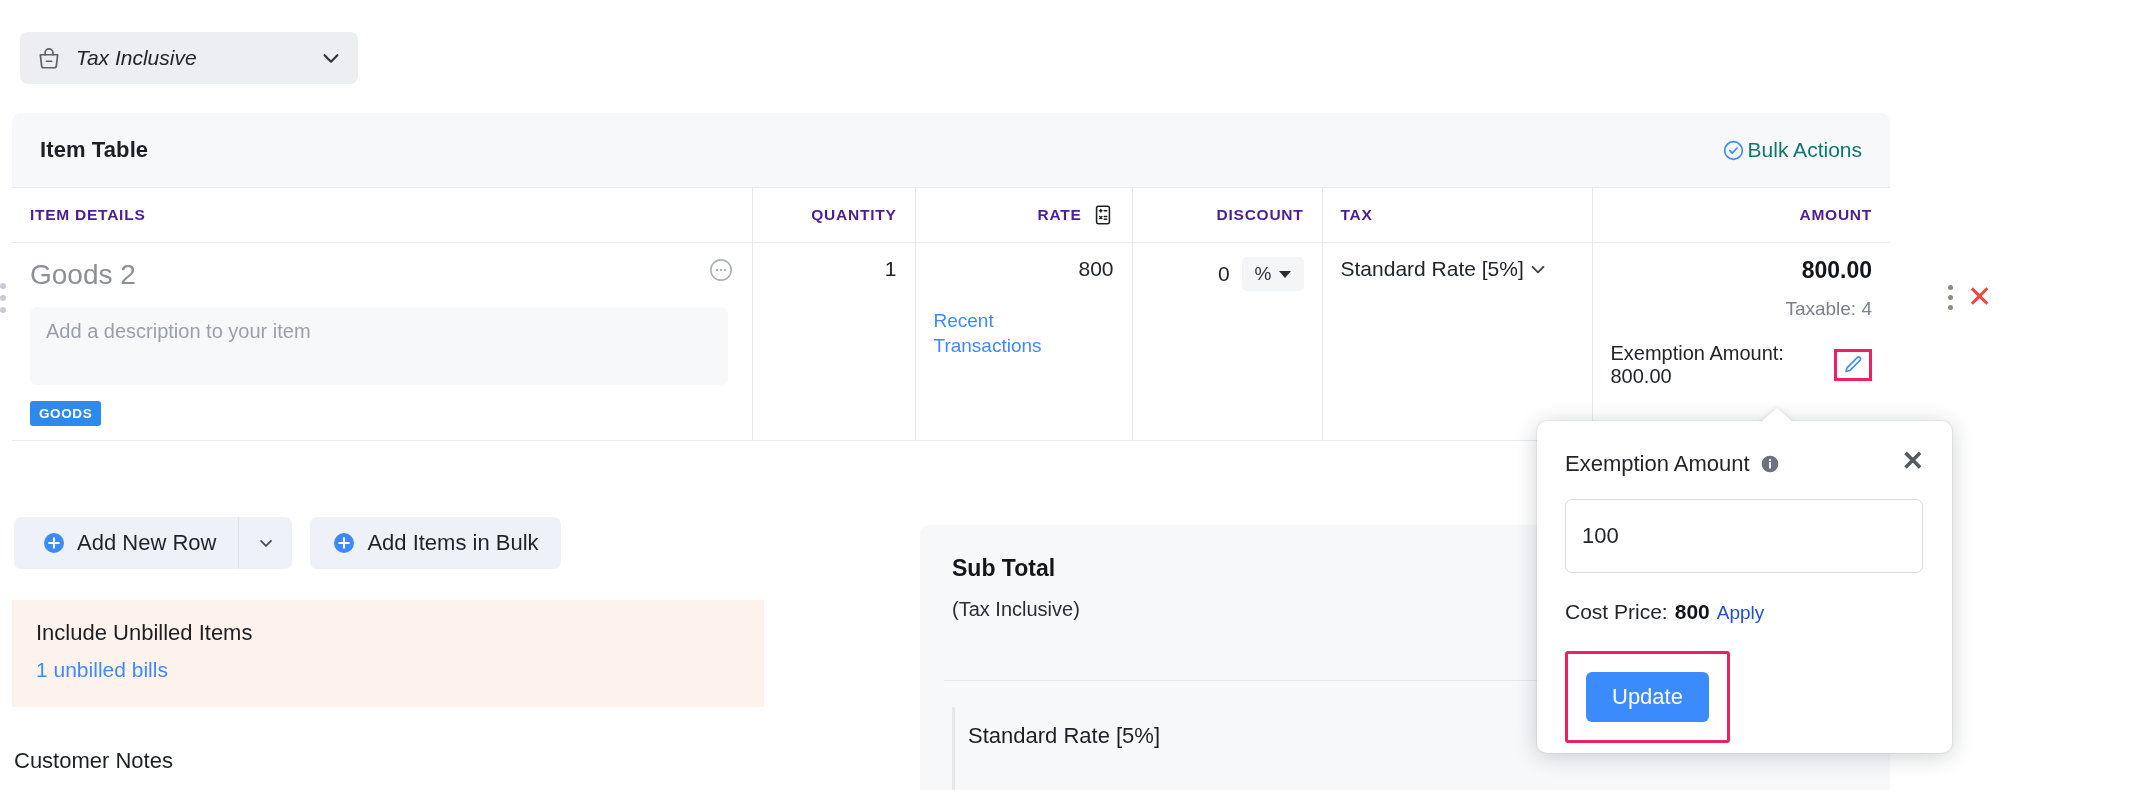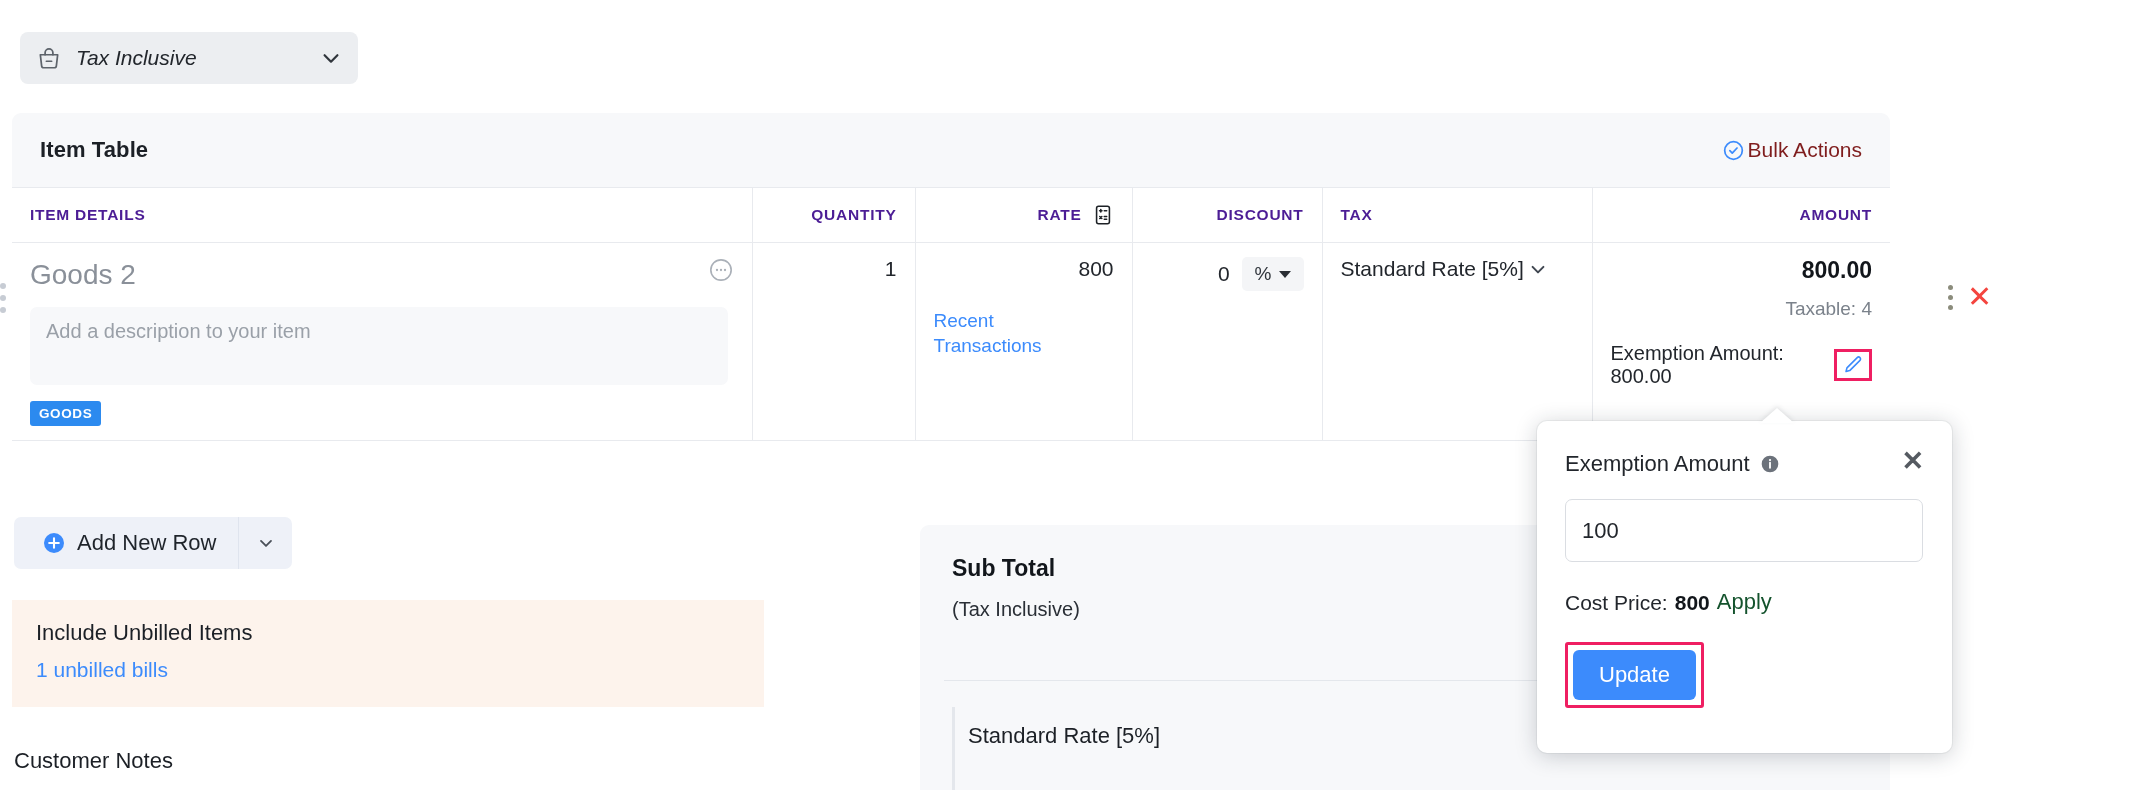--- a/index.html
+++ b/index.html
@@ -30,21 +30,21 @@
     background: #fff;
   }
   .card-head {
     height: 74px; background: #f7f8fa;
     border-radius: 9px 9px 0 0;
     display: flex; align-items: center; padding: 0 28px;
   }
   .card-title { font-size: 22px; font-weight: bold; color: #1c2026; letter-spacing:.1px; }
   .bulk {
     margin-left: auto; display: flex; align-items: flex-end; gap: 3px;
-    color: #7f1d1d; font-size: 21px; cursor: pointer;
+    color: #0f766e; font-size: 21px; cursor: pointer;
   }
   .bulk svg { width: 23px; height: 23px; display:block; }
 
   
   .tbl { width: 100%; border-collapse: collapse; table-layout: fixed; }
   .tbl th {
     font-size: 15.5px; font-weight: bold; color: #4c1d95;
     letter-spacing: .75px; text-transform: uppercase;
     padding: 16px 18px; height: 54px;
     border-top: 1px solid #e8eaee; border-bottom: 1px solid #e8eaee;
@@ -183,31 +183,31 @@
     border-left: 17px solid transparent; border-right: 17px solid transparent;
     border-bottom: 15px solid #fff;
     filter: drop-shadow(0 -2px 2px rgba(28,35,48,.10));
     z-index: 31;
   }
   .pp-head { display: flex; align-items: flex-start; }
   .pp-title { font-size: 22px; color: #22262c; display: flex; align-items: center; gap: 10px; }
   .info-ico { width: 20px; height: 20px; display:block; }
   .pp-close { margin-left: auto; font-size: 27px; color: #555a61; line-height: .8; cursor: pointer; font-weight: bold; }
   .pp-input {
-    margin-top: 22px; width: 358px; height: 63px;
+    margin-top: 22px; width: 358px; height: 74px;
     border: 1px solid #dadde2; border-radius: 7px;
     display: flex; align-items: center; padding: 0 16px;
     font-size: 22px; color: #22262c;
   }
   .pp-cost { margin-top: 27px; font-size: 21px; color: #22262c; display: flex; align-items: flex-end; gap: 7px; }
   .pp-cost b { font-weight: bold; color: #12161b; }
-  .pp-apply { color: #14532d; font-size: 22px; cursor: pointer; }
+  .pp-apply { color: #1d4ed8; font-size: 19px; cursor: pointer; }
   .pp-update-hl {
     margin-top: 27px; display: inline-block;
-    border: 3px solid #ef1f62; padding: 5px; border-radius: 3px;
+    border: 3px solid #ef1f62; padding: 18px; border-radius: 3px;
   }
   .pp-update {
     background: #3c8bfc; color: #fff; font-size: 22px;
     padding: 12px 26px; border-radius: 6px; cursor: pointer;
     display: inline-block;
   }
 </style>
 </head>
 <body>
 
@@ -360,20 +360,29 @@
             </svg>
         </span>
         <span>Add New Row</span>
       </div>
       <div class="btn-split">
         <svg viewBox="0 0 24 24" fill="none" stroke="#4a5059" stroke-width="2.2" stroke-linecap="round" stroke-linejoin="round" width="20" height="20">
             <path d="M6 9.5l6 6 6-6"></path>
           </svg>
       </div>
     </div>
+    <div class="btn btn-solo">
+      <span class="plus-ico">
+        <svg viewBox="0 0 24 24" width="24" height="24">
+            <circle cx="12" cy="12" r="10" fill="#3c8bfc"></circle>
+            <path d="M12 7.2v9.6M7.2 12h9.6" stroke="#fff" stroke-width="2.1" stroke-linecap="round"></path>
+          </svg>
+      </span>
+      <span>Add Items in Bulk</span>
+    </div>
   </div>
 
   <div class="unbilled">
     <div class="t1">Include Unbilled Items</div>
     <div class="t2">1 unbilled bills</div>
   </div>
 
   <div class="cust-notes">Customer Notes</div>
 
   <div class="subtotal">

